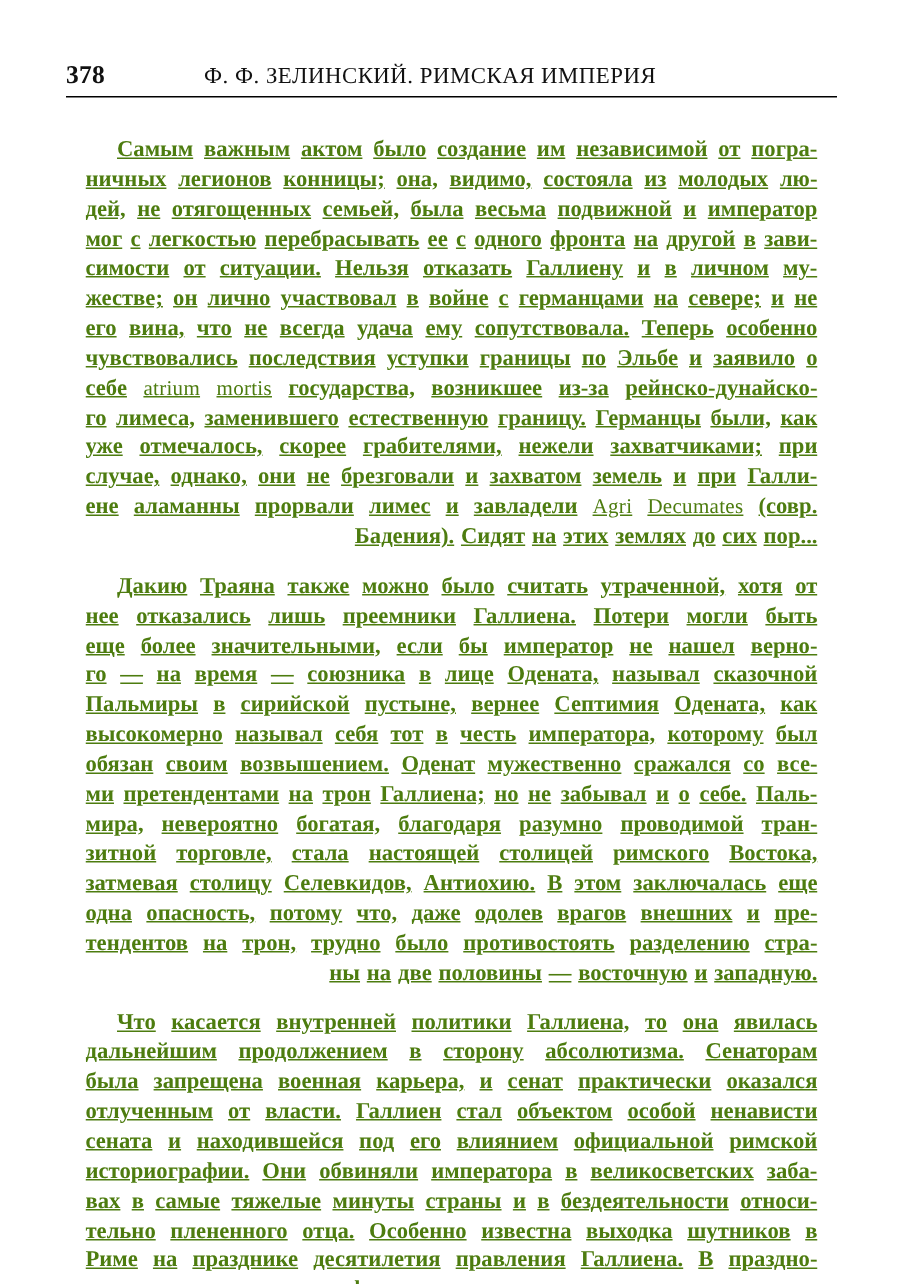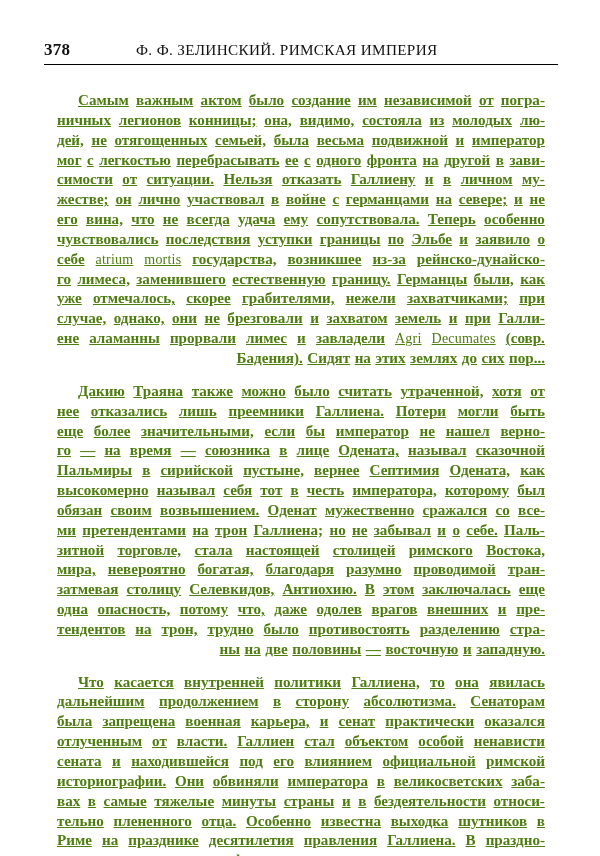--- a/index.html
+++ b/index.html
@@ -156,22 +156,22 @@
       </p>
       <p class="para">
         <span class="line just indent"><span class="w">Дакию</span><span class="w">Траяна</span><span class="w">также</span><span class="w">можно</span><span class="w">было</span><span class="w">считать</span><span class="w">утраченной,</span><span class="w">хотя</span><span class="w">от</span></span>
         <span class="line just"><span class="w">нее</span><span class="w">отказались</span><span class="w">лишь</span><span class="w">преемники</span><span class="w">Галлиена.</span><span class="w">Потери</span><span class="w">могли</span><span class="w">быть</span></span>
         <span class="line just"><span class="w">еще</span><span class="w">более</span><span class="w">значительными,</span><span class="w">если</span><span class="w">бы</span><span class="w">император</span><span class="w">не</span><span class="w">нашел</span><span class="w">верно-</span></span>
         <span class="line just"><span class="w">го</span><span class="w">—</span><span class="w">на</span><span class="w">время</span><span class="w">—</span><span class="w">союзника</span><span class="w">в</span><span class="w">лице</span><span class="w">Одената,</span><span class="w">называл</span><span class="w">сказочной</span></span>
         <span class="line just"><span class="w">Пальмиры</span><span class="w">в</span><span class="w">сирийской</span><span class="w">пустыне,</span><span class="w">вернее</span><span class="w">Септимия</span><span class="w">Одената,</span><span class="w">как</span></span>
         <span class="line just"><span class="w">высокомерно</span><span class="w">называл</span><span class="w">себя</span><span class="w">тот</span><span class="w">в</span><span class="w">честь</span><span class="w">императора,</span><span class="w">которому</span><span class="w">был</span></span>
         <span class="line just"><span class="w">обязан</span><span class="w">своим</span><span class="w">возвышением.</span><span class="w">Оденат</span><span class="w">мужественно</span><span class="w">сражался</span><span class="w">со</span><span class="w">все-</span></span>
         <span class="line just"><span class="w">ми</span><span class="w">претендентами</span><span class="w">на</span><span class="w">трон</span><span class="w">Галлиена;</span><span class="w">но</span><span class="w">не</span><span class="w">забывал</span><span class="w">и</span><span class="w">о</span><span class="w">себе.</span><span class="w">Паль-</span></span>
+        <span class="line just"><span class="w">мира,</span><span class="w">невероятно</span><span class="w">богатая,</span><span class="w">благодаря</span><span class="w">разумно</span><span class="w">проводимой</span><span class="w">тран-</span></span>
         <span class="line just"><span class="w">зитной</span><span class="w">торговле,</span><span class="w">стала</span><span class="w">настоящей</span><span class="w">столицей</span><span class="w">римского</span><span class="w">Востока,</span></span>
-        <span class="line just"><span class="w">мира,</span><span class="w">невероятно</span><span class="w">богатая,</span><span class="w">благодаря</span><span class="w">разумно</span><span class="w">проводимой</span><span class="w">тран-</span></span>
         <span class="line just"><span class="w">затмевая</span><span class="w">столицу</span><span class="w">Селевкидов,</span><span class="w">Антиохию.</span><span class="w">В</span><span class="w">этом</span><span class="w">заключалась</span><span class="w">еще</span></span>
         <span class="line just"><span class="w">одна</span><span class="w">опасность,</span><span class="w">потому</span><span class="w">что,</span><span class="w">даже</span><span class="w">одолев</span><span class="w">врагов</span><span class="w">внешних</span><span class="w">и</span><span class="w">пре-</span></span>
         <span class="line just"><span class="w">тендентов</span><span class="w">на</span><span class="w">трон,</span><span class="w">трудно</span><span class="w">было</span><span class="w">противостоять</span><span class="w">разделению</span><span class="w">стра-</span></span>
         <span class="line last"><span class="w">ны</span><span class="w">на</span><span class="w">две</span><span class="w">половины</span><span class="w">—</span><span class="w">восточную</span><span class="w">и</span><span class="w">западную.</span></span>
       </p>
       <p class="para">
         <span class="line just indent"><span class="w">Что</span><span class="w">касается</span><span class="w">внутренней</span><span class="w">политики</span><span class="w">Галлиена,</span><span class="w">то</span><span class="w">она</span><span class="w">явилась</span></span>
         <span class="line just"><span class="w">дальнейшим</span><span class="w">продолжением</span><span class="w">в</span><span class="w">сторону</span><span class="w">абсолютизма.</span><span class="w">Сенаторам</span></span>
         <span class="line just"><span class="w">была</span><span class="w">запрещена</span><span class="w">военная</span><span class="w">карьера,</span><span class="w">и</span><span class="w">сенат</span><span class="w">практически</span><span class="w">оказался</span></span>
         <span class="line just"><span class="w">отлученным</span><span class="w">от</span><span class="w">власти.</span><span class="w">Галлиен</span><span class="w">стал</span><span class="w">объектом</span><span class="w">особой</span><span class="w">ненависти</span></span>

